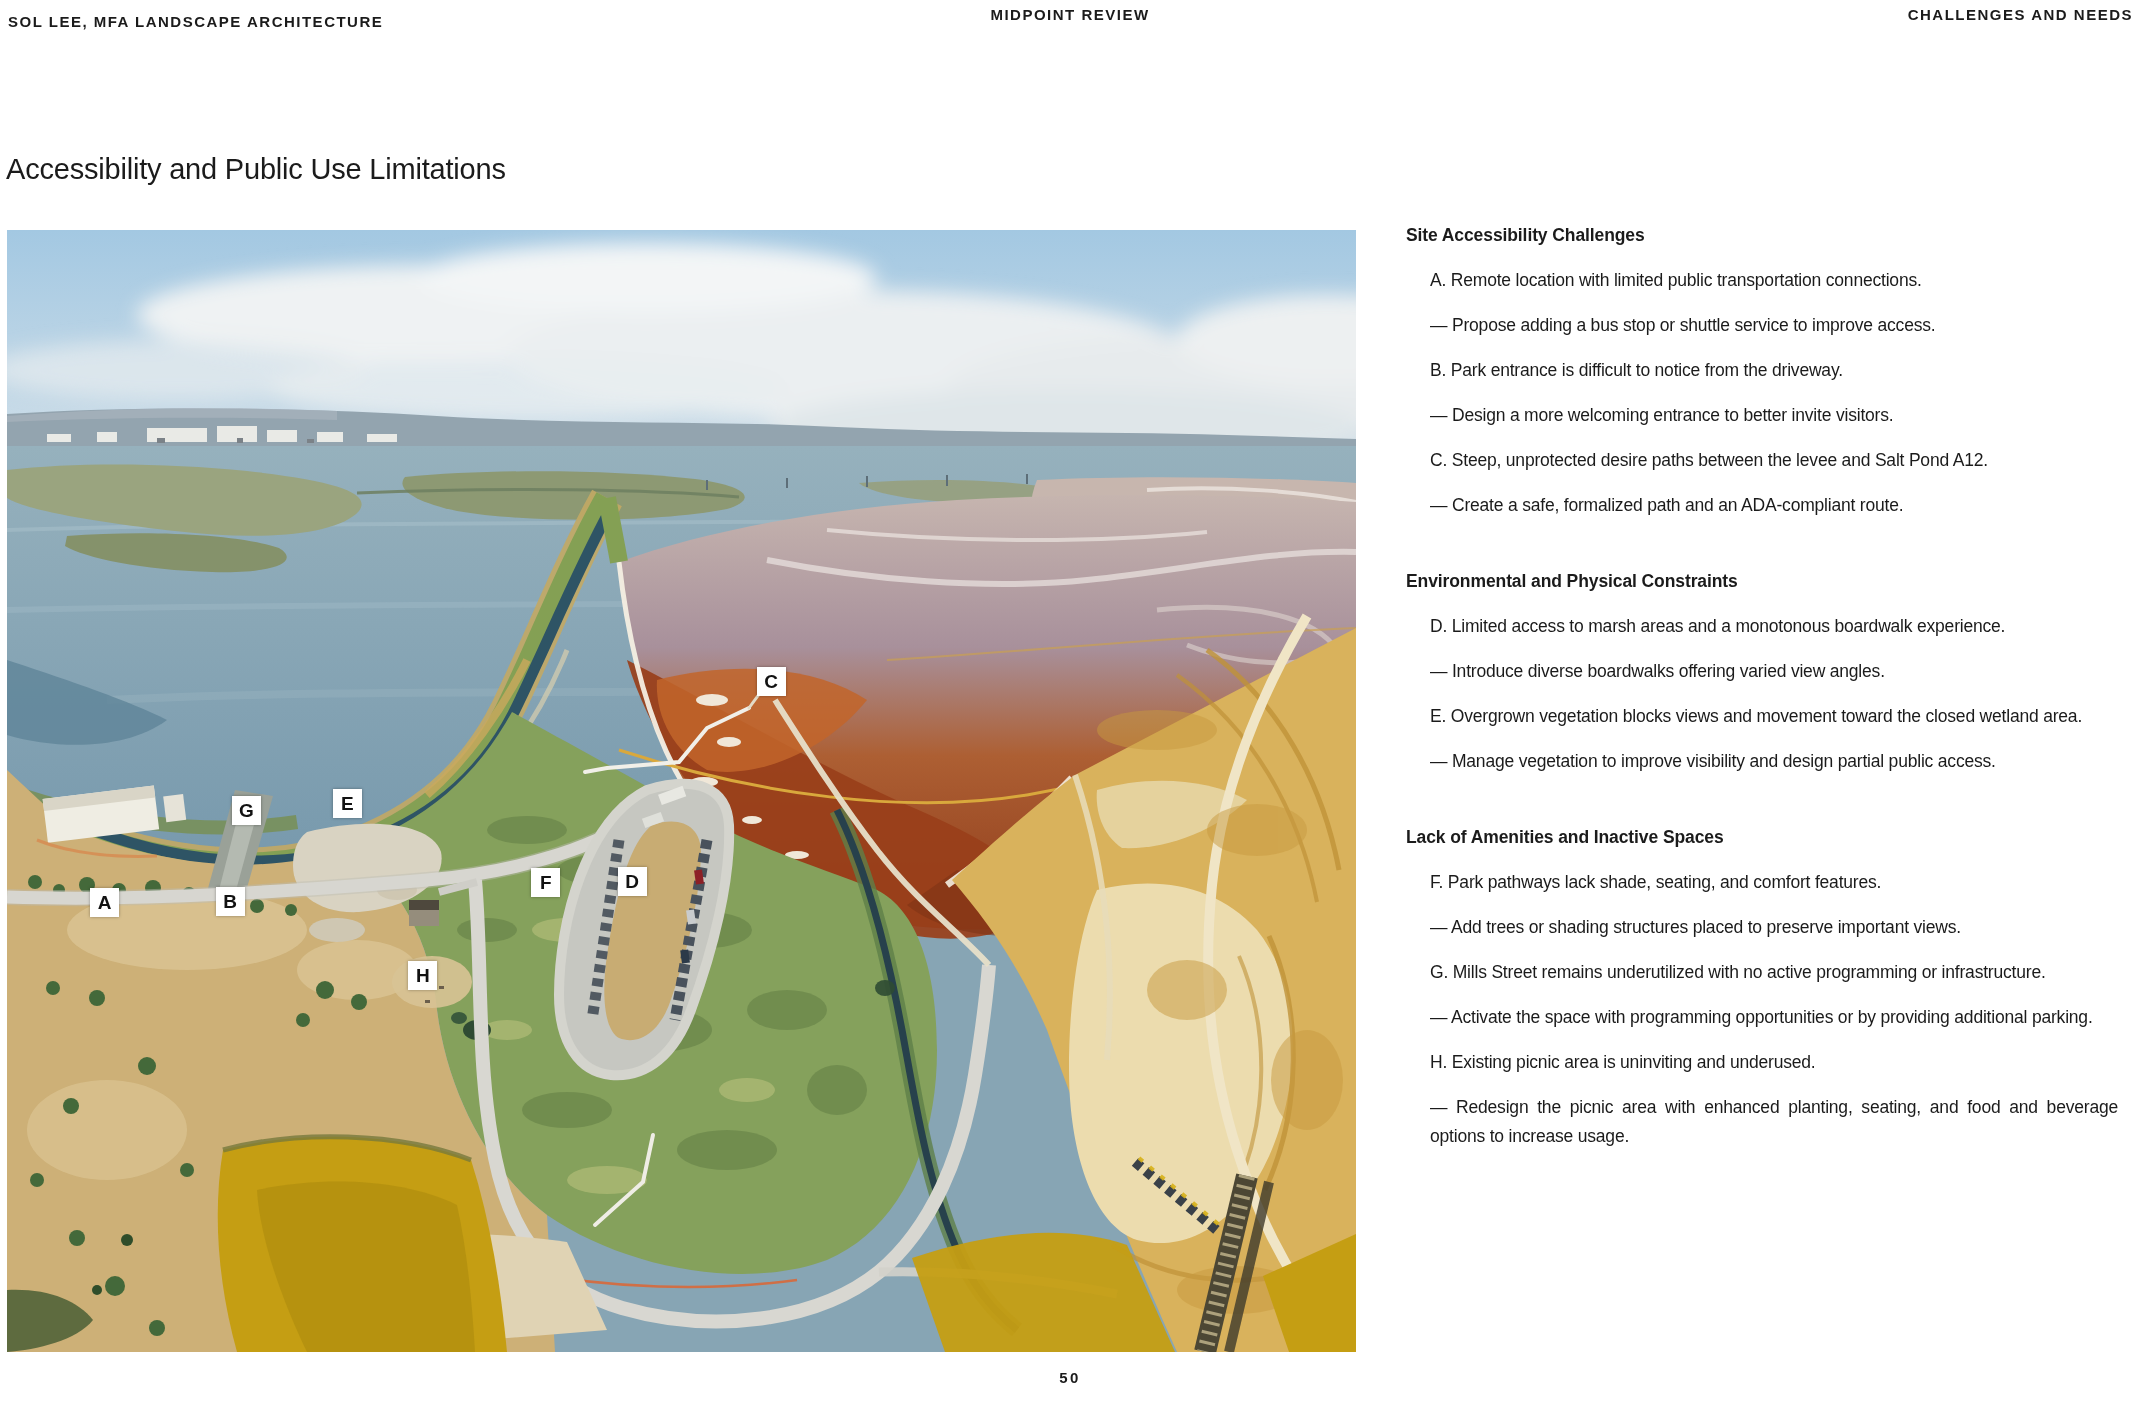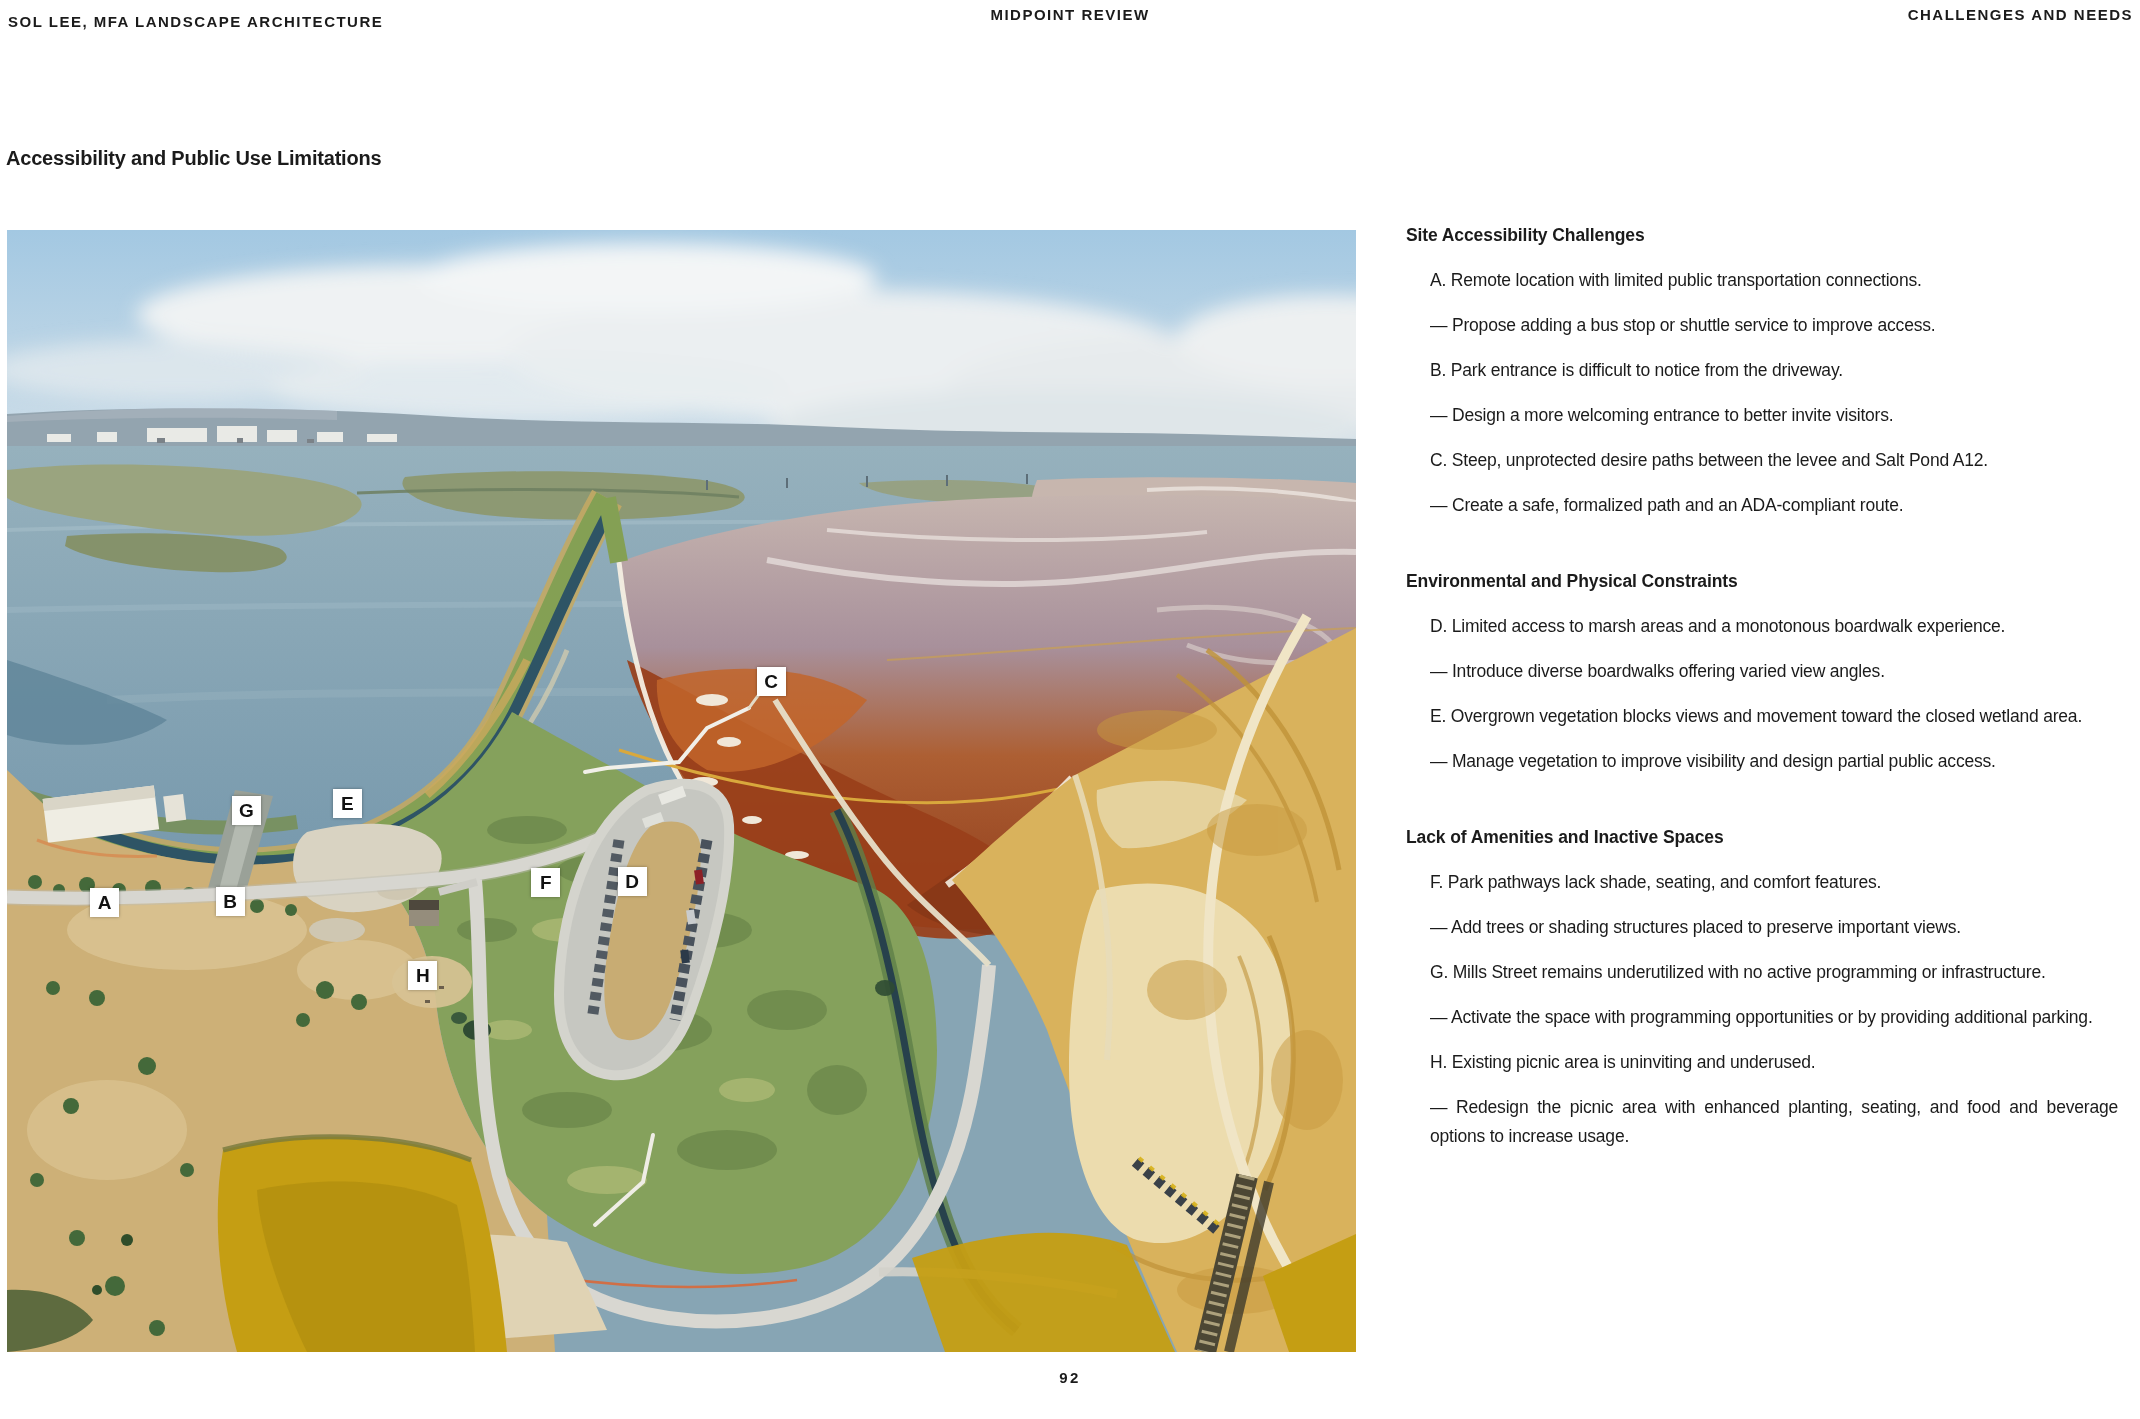--- a/index.html
+++ b/index.html
@@ -5,21 +5,21 @@
   html,body{margin:0;padding:0;background:#ffffff;}
   body{
     width:2140px;height:1419px;position:relative;overflow:hidden;
     font-family:"Liberation Sans","DejaVu Sans",sans-serif;color:#1b1b1b;
     -webkit-font-smoothing:antialiased;
   }
   .runhead{position:absolute;top:6px;left:0;right:0;height:22px;font-size:15px;font-weight:700;letter-spacing:1.5px;}
   .runhead .lft{position:absolute;left:8px;top:7px;}
   .runhead .ctr{position:absolute;left:0;right:0;top:0;text-align:center;}
   .runhead .rgt{position:absolute;right:7px;top:0;}
-  .pagetitle{position:absolute;left:6px;top:134px;font-size:20px;font-weight:700;letter-spacing:-0.2px;}
+  .pagetitle{position:absolute;left:6px;top:134px;font-size:29px;font-weight:400;letter-spacing:-0.2px;}
   .photo{
     position:absolute;left:7px;top:230px;width:1349px;height:1122px;margin:0;
     background:#87a5b4;overflow:hidden;
   }
   .photo svg{position:absolute;left:0;top:0;width:100%;height:100%;display:block;}
   .marker{
     position:absolute;width:29px;height:29px;margin-left:-14px;margin-top:-14px;
     background:#ffffff;color:#121212;font-size:19px;font-weight:700;line-height:29px;
     text-align:center;box-shadow:0 0 3px rgba(0,0,0,0.35);
   }
@@ -349,13 +349,13 @@
       <p>G. Mills Street remains underutilized with no active programming or infrastructure.</p>
       <p>— Activate the space with programming opportunities or by providing additional parking.</p>
     </div>
     <div class="pair">
       <p>H. Existing picnic area is uninviting and underused.</p>
       <p>— Redesign the picnic area with enhanced planting, seating, and food and beverage options to increase usage.</p>
     </div>
   </section>
 </aside>
 
-<div class="pagenum" style="right:0;">92</div>
+<div class="pagenum" style="right:0;">50</div>
 
 </body></html>

